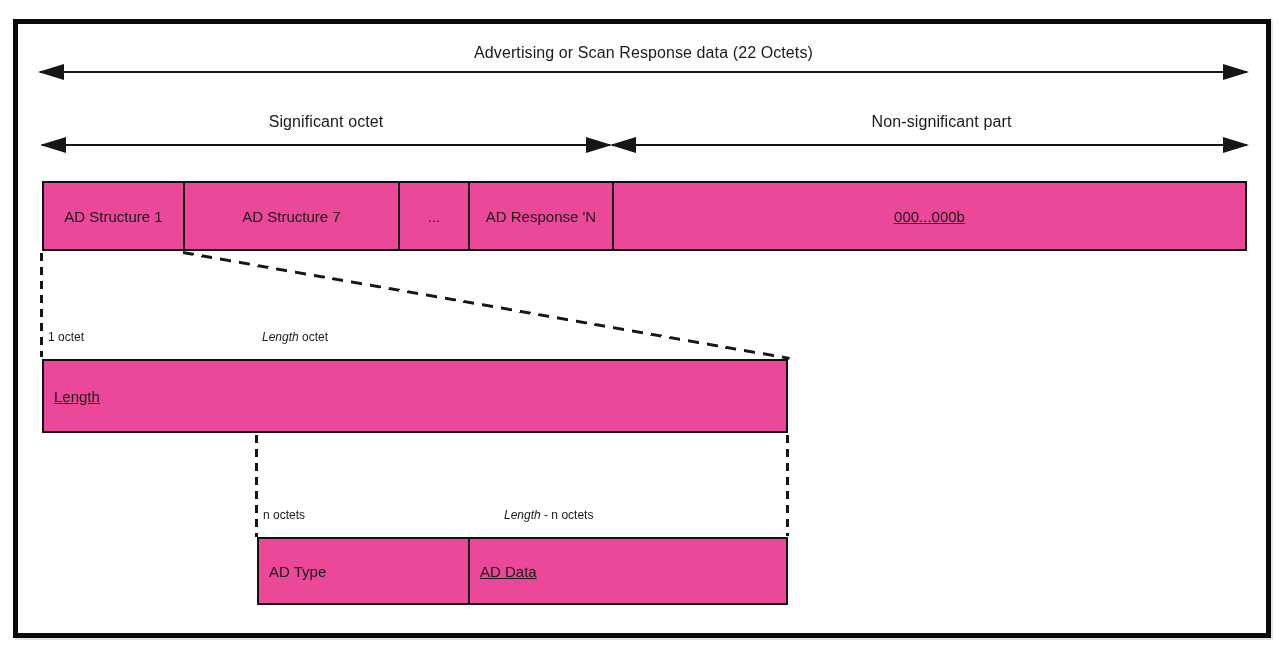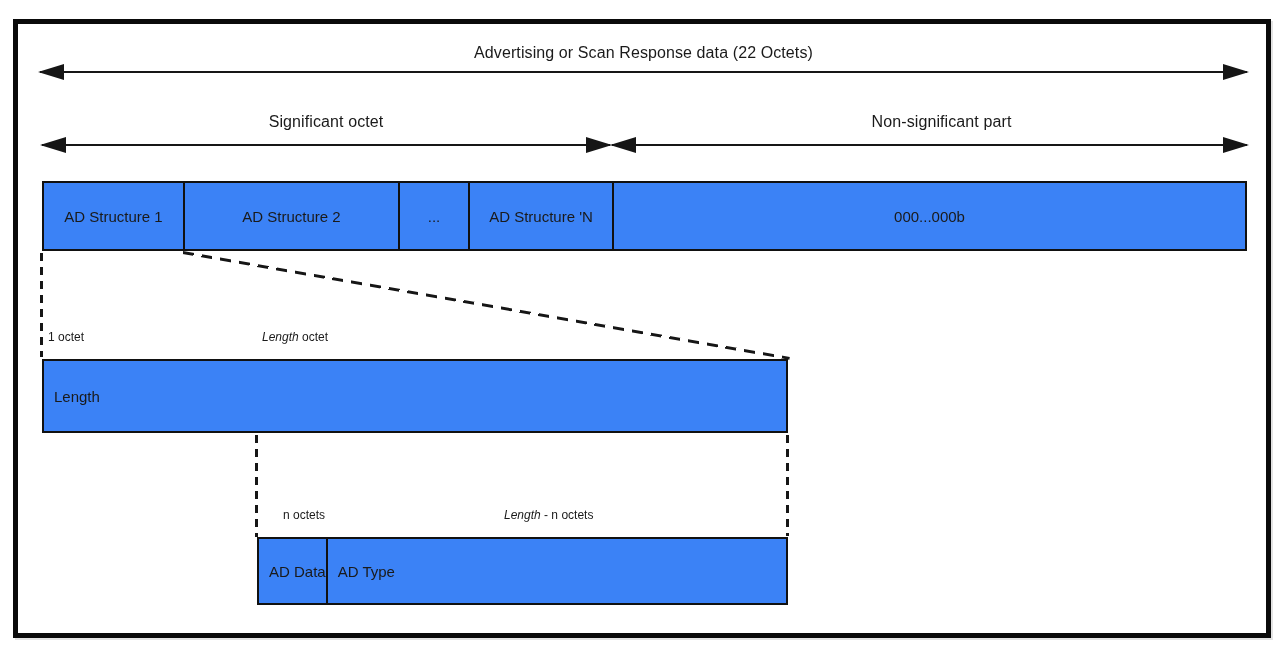--- a/index.html
+++ b/index.html
@@ -37,32 +37,32 @@
     font-size: 16px;
     letter-spacing: 0.1px;
     white-space: nowrap;
   }
 
   
   .box-row {
     display: flex;
     border: 2px solid #111111;
     box-sizing: border-box;
-    background: #3b82f6;
+    background: #ec4899;
   }
   .cell {
     box-sizing: border-box;
     border-right: 2px solid #111111;
     display: flex;
     align-items: center;
     font-size: 15px;
     white-space: nowrap;
     overflow: hidden;
   }
-  .cell:last-child { border-right: none; flex: 1; }
+  .cell:last-child { border-right: none; flex: 1; text-decoration: underline; }
   .cell.center { justify-content: center; }
   .cell.left   { padding-left: 10px; }
 
   
   .small-label { font-size: 12px; white-space: nowrap; }
   .small-label .it { font-style: italic; }
 
   
   .dash-v {
     width: 3px;
@@ -94,38 +94,38 @@
 </div>
 
 <div class="abs arrow-label" style="left:624px; top:113px; width:635px;">Non-significant part</div>
 <div class="abs arrow" style="left:612px; top:144px; width:635px;">
   <span class="head head-left"></span>
   <span class="head head-right"></span>
 </div>
 
 <div class="abs box-row" style="left:42px; top:181px; width:1205px; height:70px;">
   <div class="cell center" style="width:141px;">AD Structure 1</div>
-  <div class="cell center" style="width:215px;">AD Structure 2</div>
+  <div class="cell center" style="width:215px;">AD Structure 7</div>
   <div class="cell center" style="width:70px;">...</div>
-  <div class="cell center" style="width:144px;">AD Structure 'N</div>
+  <div class="cell center" style="width:144px;">AD Response 'N</div>
   <div class="cell center">000...000b</div>
 </div>
 
 <div class="abs dash-v" style="left:40px; top:253px; height:104px;"></div>
 <div class="abs dash-diag" style="left:183px; top:251px; width:616px; transform:rotate(9.9deg);"></div>
 
 <div class="abs small-label" style="left:48px; top:330px;">1 octet</div>
 <div class="abs small-label" style="left:262px; top:330px;"><span class="it">Length</span><span> octet</span></div>
 
 <div class="abs box-row" style="left:42px; top:359px; width:746px; height:74px;">
   <div class="cell left" style="width:215px;">Length</div>
 </div>
 
 <div class="abs dash-v" style="left:255px; top:435px; height:102px;"></div>
 <div class="abs dash-v" style="left:786px; top:435px; height:101px;"></div>
 
-<div class="abs small-label" style="left:263px; top:508px;margin-left:20px;">n octets</div>
+<div class="abs small-label" style="left:263px; top:508px;">n octets</div>
 <div class="abs small-label" style="left:504px; top:508px;"><span class="it">Length</span><span> - n octets</span></div>
 
 <div class="abs box-row" style="left:257px; top:537px; width:531px; height:68px;">
+  <div class="cell left" style="width:211px;">AD Type</div>
   <div class="cell left">AD Data</div>
-  <div class="cell left" style="width:211px;">AD Type</div>
 </div>
 
 </body></html>

